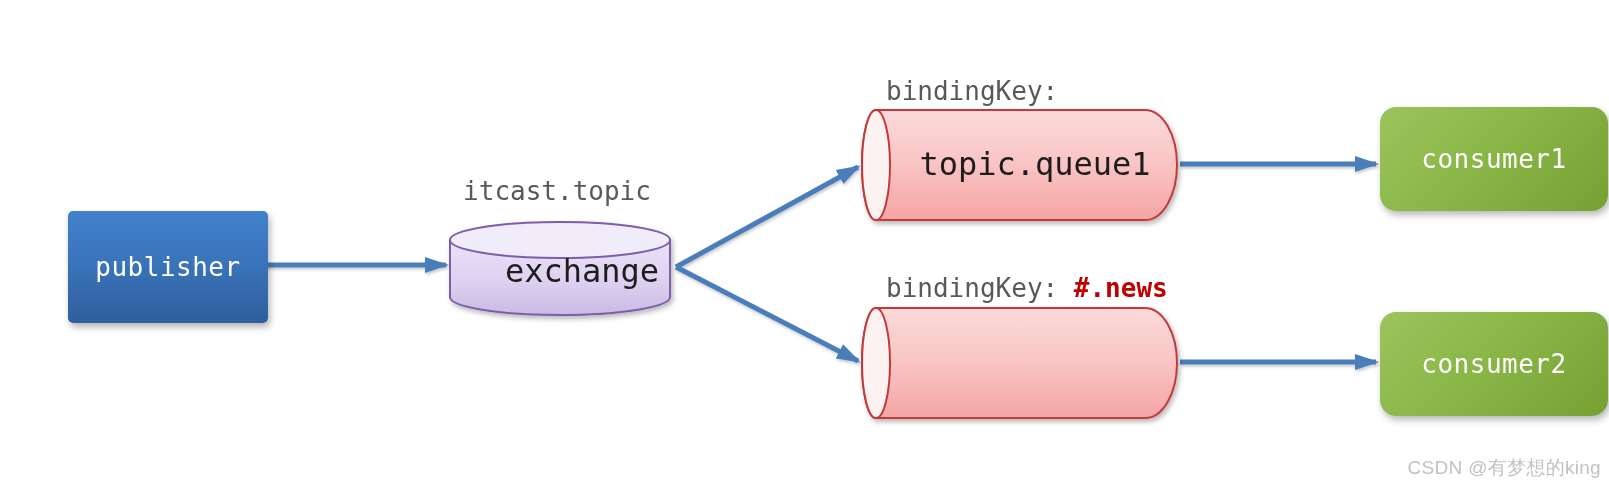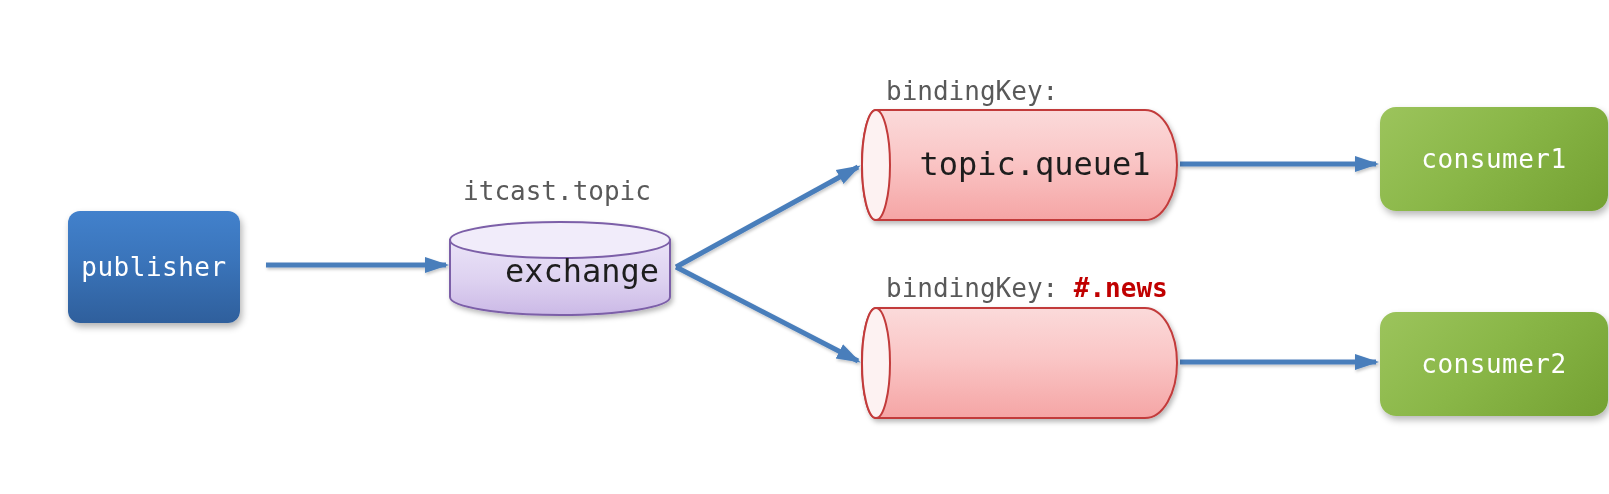--- a/index.html
+++ b/index.html
@@ -16,22 +16,22 @@
   .node {
     position: absolute;
     display: flex;
     align-items: center;
     justify-content: center;
     color: #ffffff;
     font-size: 26px;
     letter-spacing: 0.5px;
   }
   .publisher {
-    left: 68px; top: 211px; width: 172px; height: 112px;
-    border-radius: 12px;
+    left: 68px; top: 211px; width: 200px; height: 112px;
+    border-radius: 5px;
     background: linear-gradient(to bottom, #4281cc 0%, #3a74ba 45%, #2f5f9c 100%);
     box-shadow: 2px 4px 7px rgba(0,0,0,0.30);
   }
   .consumer {
     left: 1380px; width: 228px; height: 104px;
     border-radius: 16px;
     background: linear-gradient(135deg, #9cc45c 0%, #8ab748 45%, #74a132 100%);
     box-shadow: 2px 4px 7px rgba(0,0,0,0.28);
   }
   .consumer.c1 { top: 107px; }
@@ -151,13 +151,14 @@
     <span class="key">#.news</span>
   </div>
 
   <div class="node consumer c1">
     <span>consumer1</span>
   </div>
   <div class="node consumer c2">
     <span>consumer2</span>
   </div>
 
+  <div class="watermark">CSDN @有梦想的king</div>
 </div>
 
 </body></html>

